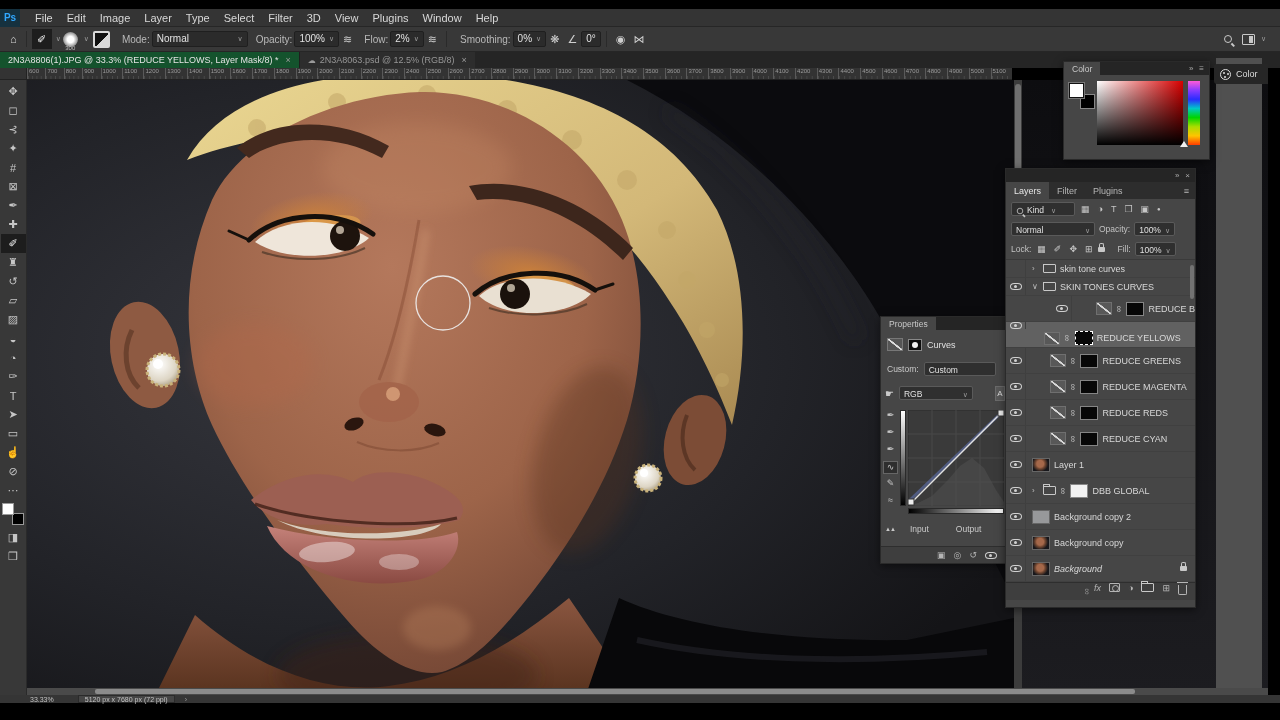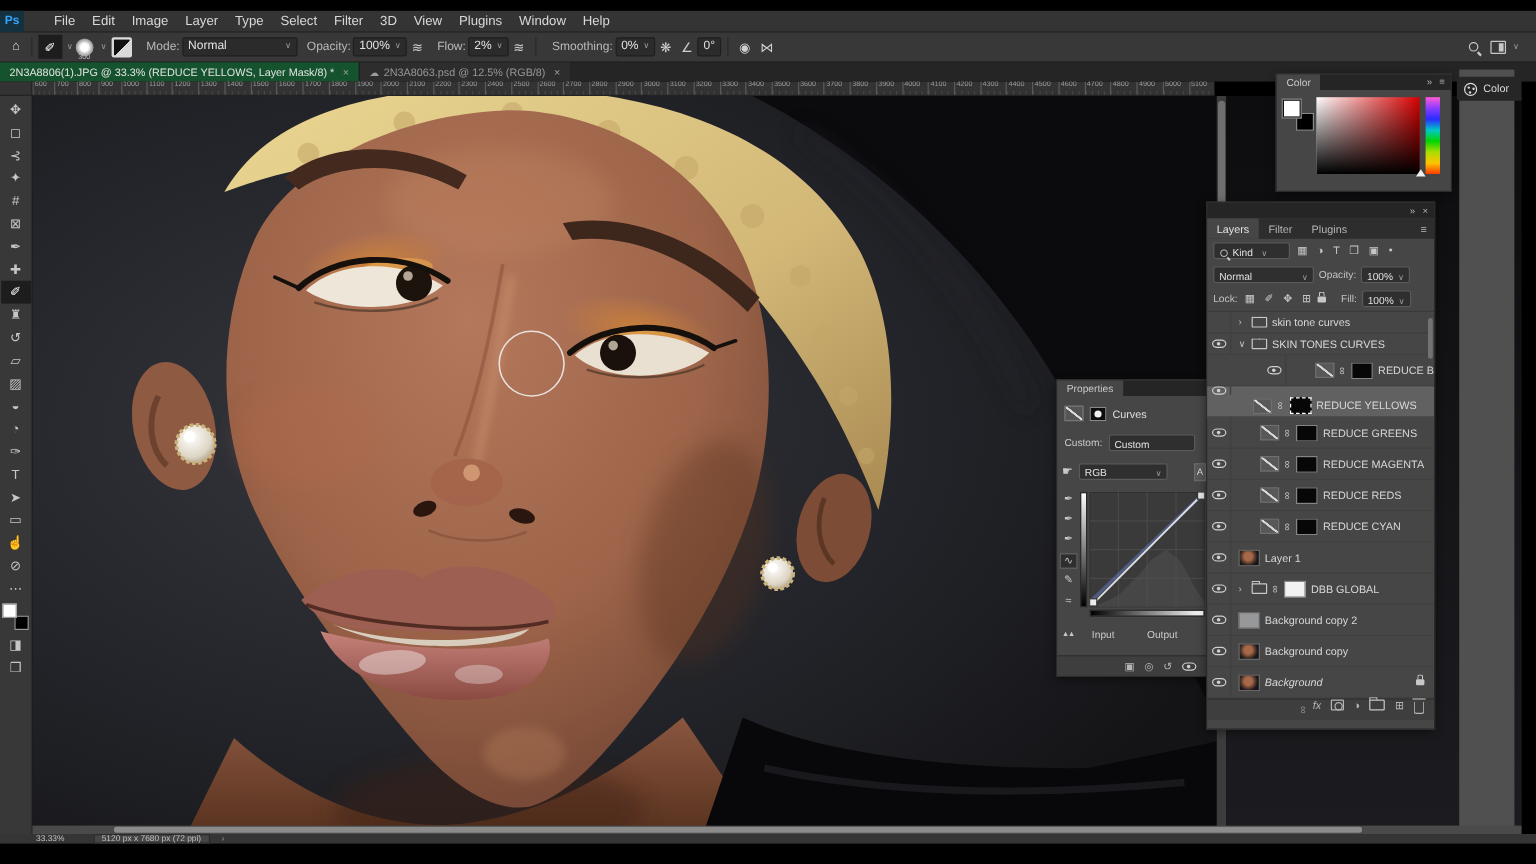--- a/index.html
+++ b/index.html
@@ -4,21 +4,21 @@
 <style>
   html,body{margin:0;padding:0;background:#000;}
   *{box-sizing:border-box;}
   .stage{position:relative;width:1280px;height:720px;background:#000;overflow:hidden;
          font-family:"Liberation Sans",sans-serif;color:#d6d6d6;-webkit-font-smoothing:antialiased;}
   .abs{position:absolute;}
 
   
   .menubar{left:0;top:9px;width:1280px;height:18px;background:#343434;display:flex;align-items:center;border-bottom:1px solid #262626;}
   .pslogo{width:20px;height:18px;background:#15313f;color:#31a8ff;font-size:10px;font-weight:bold;
-          display:flex;align-items:center;justify-content:center;margin-right:18px;}
+          display:flex;align-items:center;justify-content:center;margin-right:8px;}
   .menuitem{font-size:11px;color:#d8d8d8;padding:0 7px;height:18px;line-height:18px;cursor:default;}
   .optionsbar{left:0;top:27px;width:1280px;height:25px;background:#383838;border-bottom:1px solid #262626;
               display:flex;align-items:center;font-size:10px;color:#c9c9c9;}
   .optglyph{font-size:11px;color:#cfcfcf;padding:0 4px;}
   .optlabel{color:#b9b9b9;margin:0 2px 0 8px;}
   .optfield{background:#2b2b2b;border:1px solid #1f1f1f;border-radius:2px;height:16px;line-height:14px;
             padding:0 4px;color:#e2e2e2;display:inline-flex;align-items:center;}
   .ddarrow{font-size:7px;color:#9a9a9a;margin-left:4px;}
   .vsep{width:1px;height:16px;background:#2a2a2a;margin:0 5px;}
   .brushpreview{width:15px;height:15px;border-radius:50%;background:radial-gradient(circle,#fff 0 30%,#8c8c8c 70%,transparent 75%);position:relative;margin:0 2px;}

